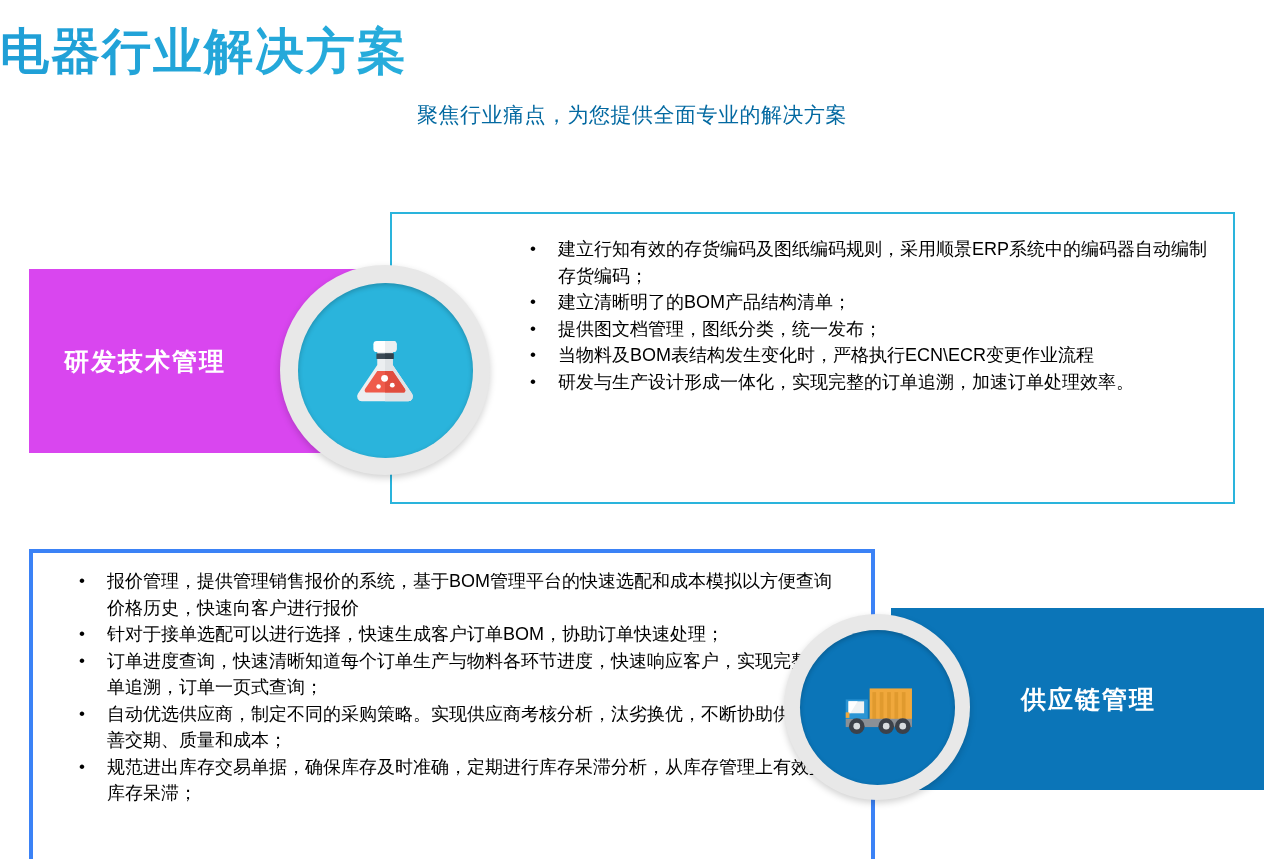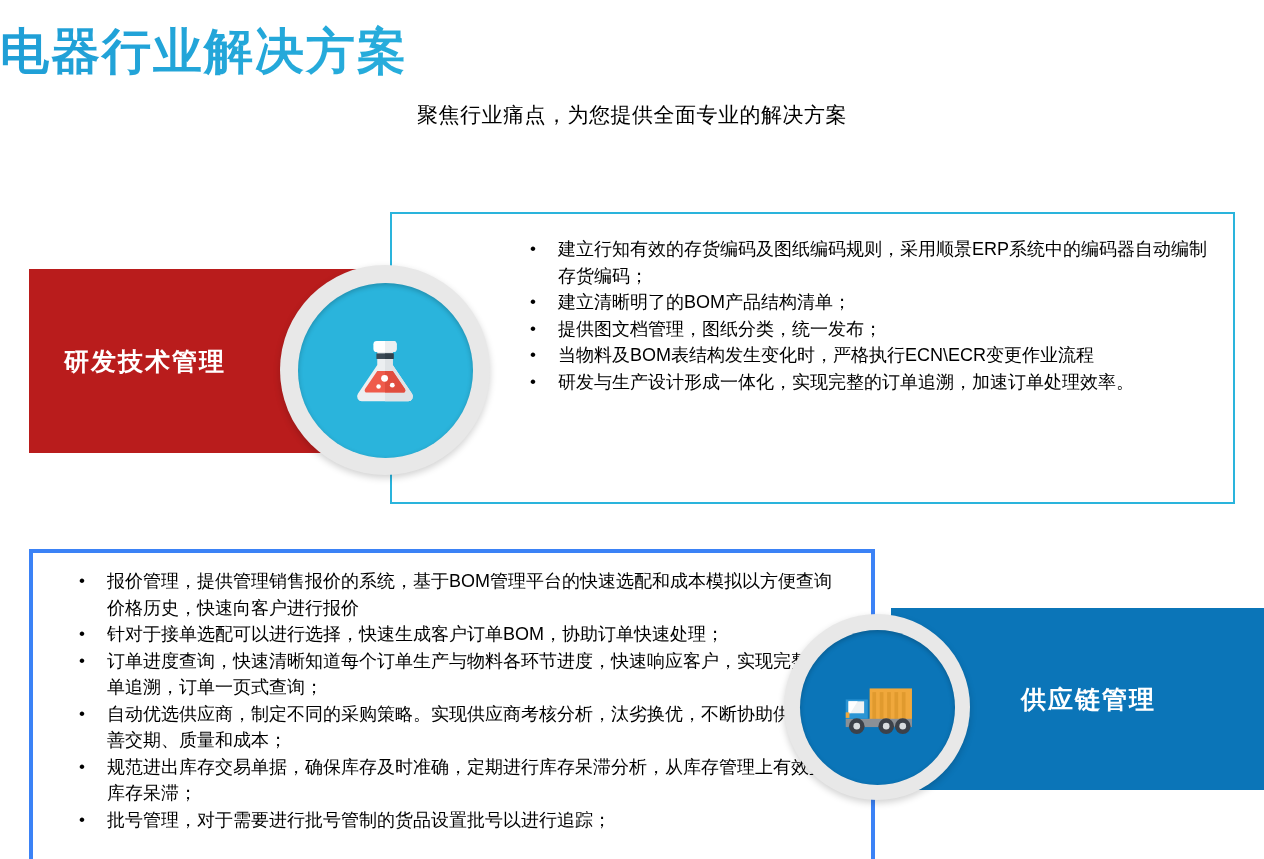--- a/index.html
+++ b/index.html
@@ -34,21 +34,21 @@
     -webkit-text-fill-color: transparent;
   }
   #page-subtitle {
     position: absolute;
     top: 100px;
     left: 0;
     width: 1264px;
     text-align: center;
     font-size: 21px;
     line-height: 30px;
-    color: #000000;
+    color: #0369a1;
     letter-spacing: 0.5px;
   }
 
   
   .label-box {
     position: absolute;
     display: flex;
     align-items: center;
   }
   .label-box .label-text {
@@ -106,21 +106,21 @@
     justify-content: center;
     box-shadow: inset 0 2px 5px rgba(0,0,0,0.22);
   }
 
   
   #rd-label-box {
     left: 29px;
     top: 269px;
     width: 344px;
     height: 184px;
-    background: #b91c1c;
+    background: #d946ef;
     padding-left: 35px;
   }
   #rd-text-box {
     left: 390px;
     top: 212px;
     width: 845px;
     height: 292px;
     border: 2px solid #2ab4dc;
     padding: 22px 18px 0 132px;
   }
@@ -212,21 +212,20 @@
   </div>
 </div>
 
 <div class="text-box" id="sc-text-box">
   <ul class="bullets">
     <li>报价管理，提供管理销售报价的系统，基于BOM管理平台的快速选配和成本模拟以方便查询价格历史，快速向客户进行报价</li>
     <li>针对于接单选配可以进行选择，快速生成客户订单BOM，协助订单快速处理；</li>
     <li>订单进度查询，快速清晰知道每个订单生产与物料各环节进度，快速响应客户，实现完整的订单追溯，订单一页式查询；</li>
     <li>自动优选供应商，制定不同的采购策略。实现供应商考核分析，汰劣换优，不断协助供应商改善交期、质量和成本；</li>
     <li>规范进出库存交易单据，确保库存及时准确，定期进行库存呆滞分析，从库存管理上有效监控库存呆滞；</li>
-    <li>批号管理，对于需要进行批号管制的货品设置批号以进行追踪；</li>
   </ul>
 </div>
 
 <div class="label-box" id="sc-label-box">
   <span class="label-text">供应链管理</span>
 </div>
 
 <div class="circle-badge" id="sc-circle">
   <div class="circle-inner">
     <span>

